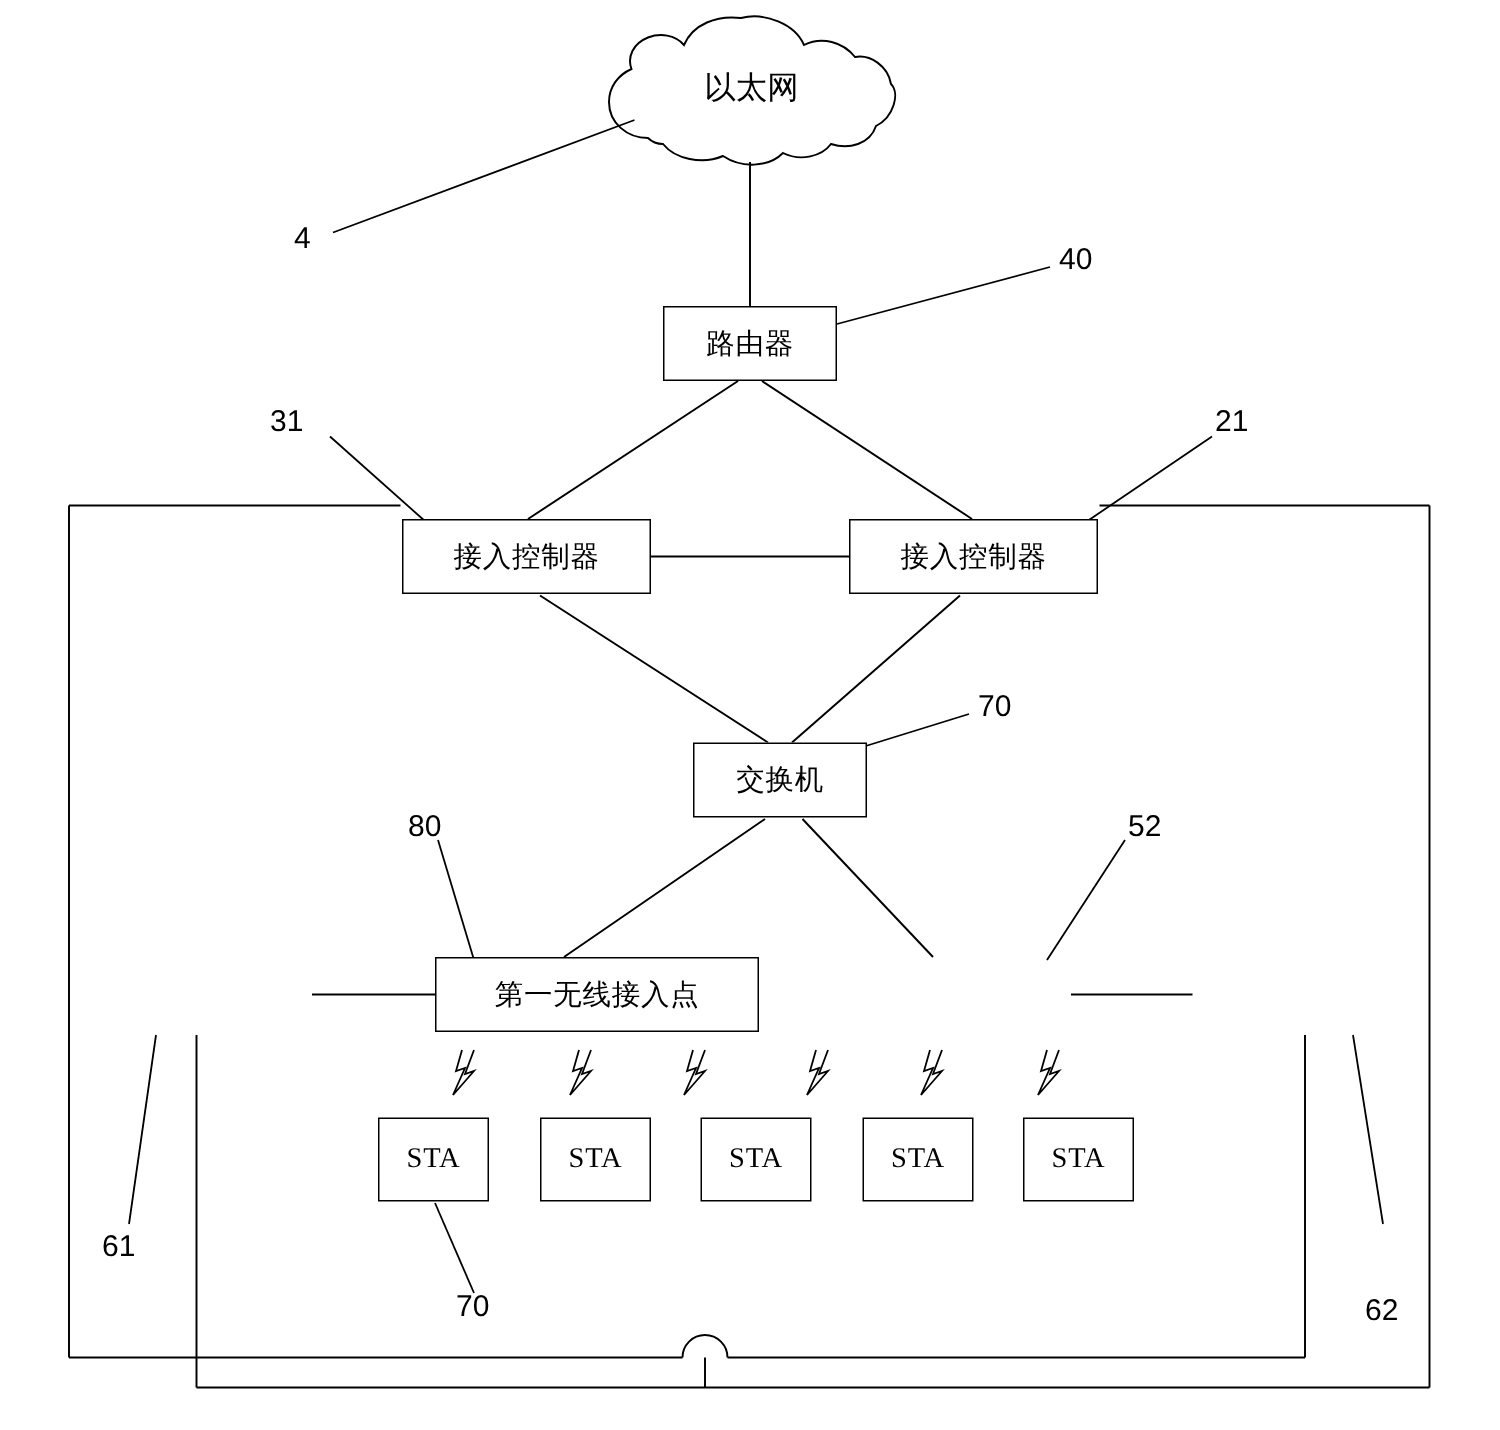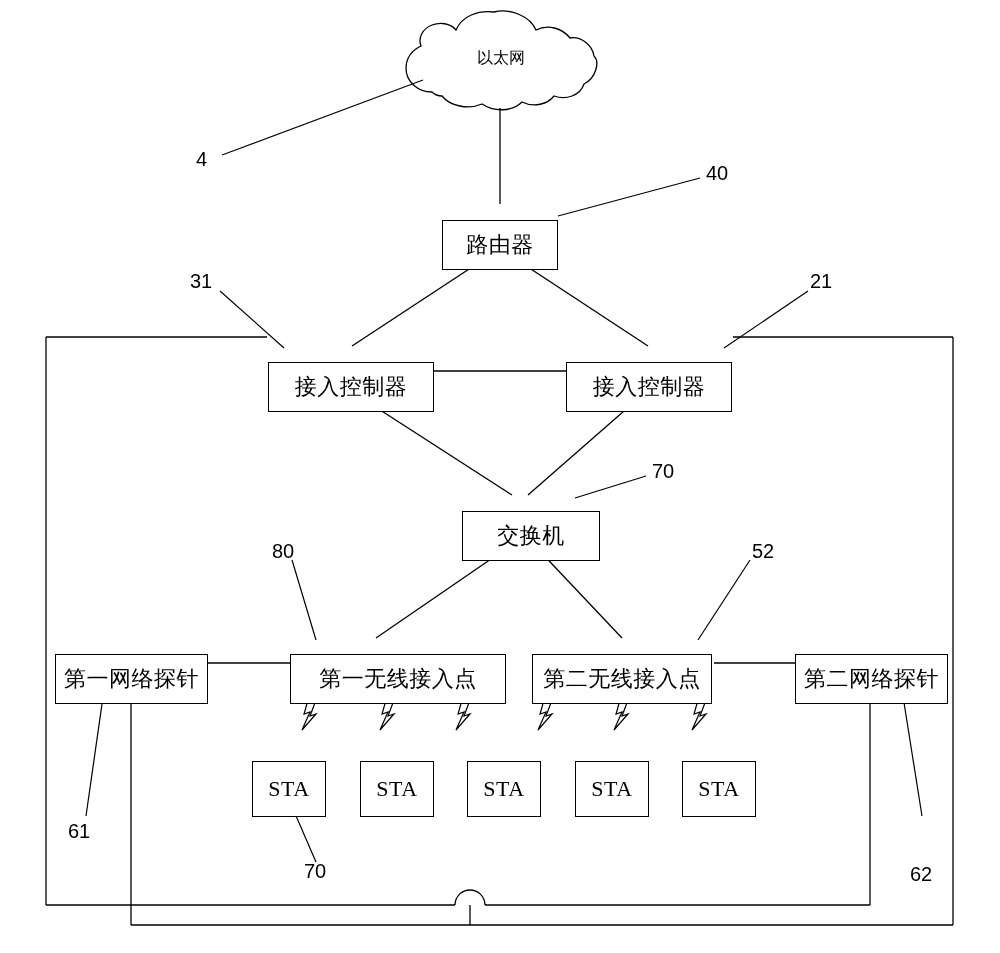--- a/index.html
+++ b/index.html
@@ -20,28 +20,27 @@
     left: 0;
   }
   .node {
     position: absolute;
     border: 1px solid #000;
     background: #fff;
     display: flex;
     align-items: center;
     justify-content: center;
     text-align: center;
-    font-size: 22px;
+    font-size: 19px;
     box-sizing: border-box;
     letter-spacing: 0.5px;
-    margin-top: 16px;
   }
   .cloud-text {
     position: absolute;
-    font-size: 16px;
+    font-size: 21px;
     text-align: center;
     display: flex;
     align-items: center;
     justify-content: center;
   }
   .label {
     position: absolute;
     font-size: 20px;
     font-family: "Helvetica Neue", Arial, sans-serif;
     color: #000;
@@ -141,36 +140,33 @@
   </svg>
 
   <div class="cloud-text" style="left:466px; top:43px; width:70px; height:30px;">以太网</div>
 
   <div class="node" style="left:442px; top:204px; width:116px; height:50px;">路由器</div>
 
   <div class="node" style="left:268px; top:346px; width:166px; height:50px;">接入控制器</div>
 
   <div class="node" style="left:566px; top:346px; width:166px; height:50px;">接入控制器</div>
 
-  <div class="node" style="left:462px; top:495px; width:138px; height:50px;">交换机</div>
+  <div class="node" style="left:462px; top:495px; width:116px; height:50px;">交换机</div>
 
-  <div class="node" style="left:55px; top:638px; width:153px; height:50px;">第一网络探针</div>
   <div class="node" style="left:290px; top:638px; width:216px; height:50px;">第一无线接入点</div>
-  <div class="node" style="left:532px; top:638px; width:180px; height:50px;">第二无线接入点</div>
-  <div class="node" style="left:795px; top:638px; width:153px; height:50px;">第二网络探针</div>
 
   <div class="node" style="left:252px; top:745px; width:74px; height:56px;">STA</div>
   <div class="node" style="left:360px; top:745px; width:74px; height:56px;">STA</div>
   <div class="node" style="left:467px; top:745px; width:74px; height:56px;">STA</div>
   <div class="node" style="left:575px; top:745px; width:74px; height:56px;">STA</div>
   <div class="node" style="left:682px; top:745px; width:74px; height:56px;">STA</div>
 
   <div class="label" style="left:196px; top:148px;">4</div>
   <div class="label" style="left:706px; top:162px;">40</div>
-  <div class="label" style="left:190px; top:270px;text-align:center;">31</div>
+  <div class="label" style="left:180px; top:270px;text-align:center;">31</div>
   <div class="label" style="left:810px; top:270px;">21</div>
   <div class="label" style="left:652px; top:460px;">70</div>
   <div class="label" style="left:272px; top:540px;">80</div>
   <div class="label" style="left:752px; top:540px;">52</div>
   <div class="label" style="left:68px;  top:820px;">61</div>
   <div class="label" style="left:910px; top:820px;margin-top:43px;">62</div>
   <div class="label" style="left:304px; top:860px;">70</div>
 
 </div>
 

